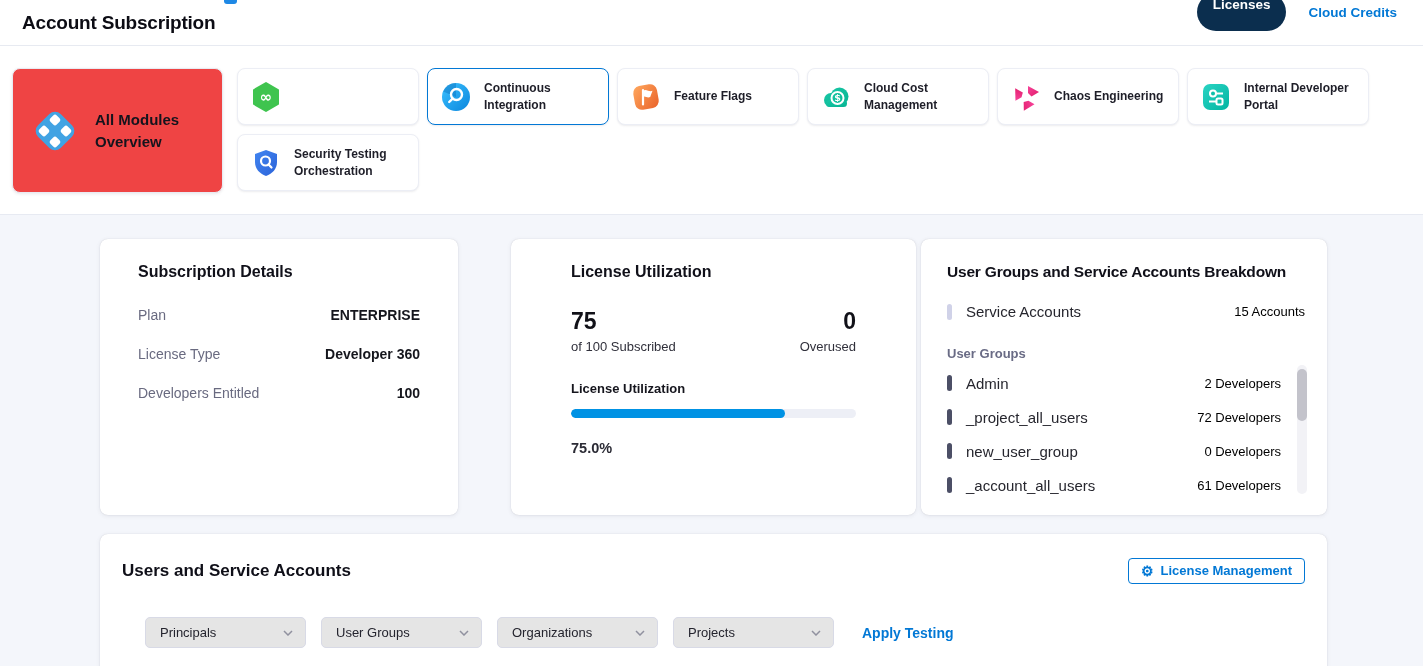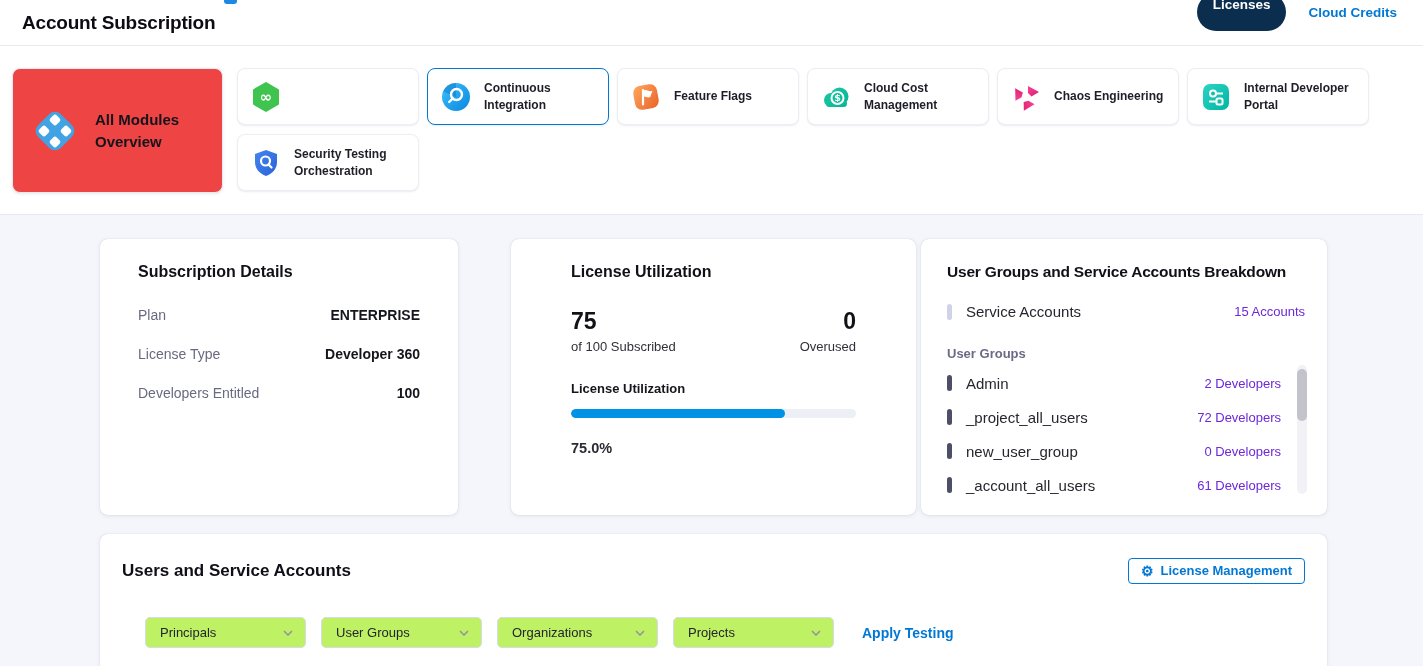--- a/index.html
+++ b/index.html
@@ -46,34 +46,34 @@
   .util-percent { margin-top:22px; font-size:14.5px; font-weight:700; color:#2b2b35; }
 
   .card-breakdown { left:921px; top:24px; width:406px; height:276px; padding:24px 22px 0 26px; }
   .card-breakdown .card-title { font-size:15.5px; letter-spacing:-0.2px; white-space:nowrap; }
   .bd-row { display:flex; align-items:center; }
   .bd-sa-row { margin-top:22px; }
   .bd-pill { width:5px; height:16px; border-radius:3px; flex:none; }
   .pill-light { background:#d0d2e8; }
   .pill-dark { background:#4c4f66; }
   .bd-name { margin-left:14px; font-size:15px; color:#26262e; }
-  .bd-value { margin-left:auto; font-size:13px; color:#6d28d9;text-align:center; }
+  .bd-value { margin-left:auto; font-size:13px; color:#000000;text-align:center; }
   .bd-groups-label { margin-top:26px; font-size:13px; font-weight:700; color:#696b85; }
   .bd-list { margin-top:5px; padding-right:24px; }
   .bd-list .bd-row { height:34px; }
   .bd-scrollbar { position:absolute; right:20px; top:126px; width:10px; height:129px; background:#f2f2f6; border-radius:5px; }
   .bd-thumb { position:absolute; left:0; top:4px; width:10px; height:52px; background:#c3c3cb; border-radius:5px; cursor:pointer; }
 
   .card-users { left:100px; top:319px; width:1227px; height:330px; padding:24px 22px; }
   .users-head { display:flex; align-items:center; justify-content:space-between; }
   .users-title { font-size:17px; font-weight:700; color:#0f0f18; }
   .lm-button { display:flex; align-items:center; gap:7px; border:1px solid #0278d5; border-radius:4px; background:#fff; color:#0278d5; font-size:13px; font-weight:600; padding:4px 12px 5px; cursor:pointer; font-family:inherit; }
   .gear { font-size:14px; line-height:1; }
   .filters { margin-top:33px; padding-left:23px; display:flex; align-items:center; gap:15px; }
-  .filter-select { width:161px; height:31px; background:#bef264; border:1px solid #d8dae6; border-radius:5px; display:flex; align-items:center; justify-content:space-between; padding:0 12px 0 14px; font-size:13px; color:#24242e; cursor:pointer; }
+  .filter-select { width:161px; height:31px; background:#e5e5e5; border:1px solid #d8dae6; border-radius:5px; display:flex; align-items:center; justify-content:space-between; padding:0 12px 0 14px; font-size:13px; color:#24242e; cursor:pointer; }
   .apply-filters { margin-left:13px; color:#0278d5; font-size:14px; font-weight:700; cursor:pointer; }
 </style>
 </head>
 <body>
 
 <div class="header">
   <div class="page-title">Account Subscription</div>
   <div class="top-sliver"></div>
   <div class="header-right">
     <div class="pill-licenses">Licenses</div>

